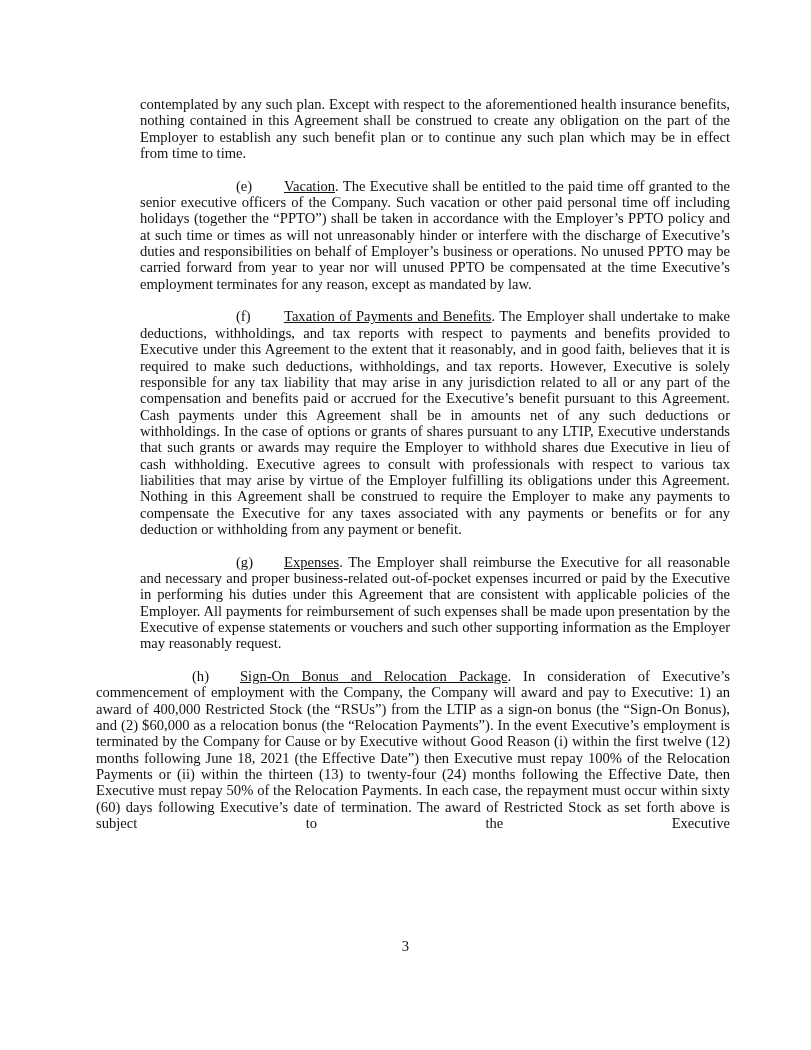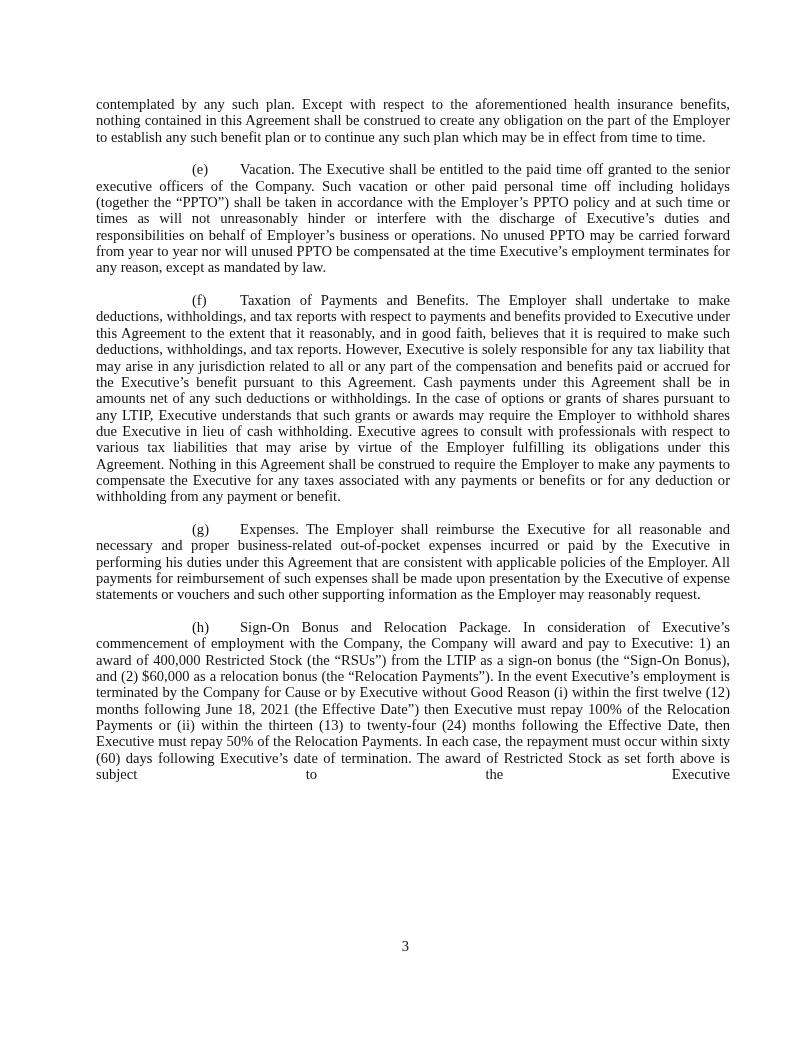--- a/index.html
+++ b/index.html
@@ -22,27 +22,29 @@
       font-size: 14.6px;
       line-height: 16.35px;
       color: #111111;
     }
     .para {
       margin: 0 0 16.35px 0;
       text-align: justify;
     }
     .para.lastline-left {
       text-align-last: left;
+      margin-left: 44px;
     }
     .sec-num {
       display: inline-block;
       margin-left: 96px;
       width: 48px;
     }
     .sec-title {
+      text-decoration: underline;
     }
     .page-number {
       position: absolute;
       left: 0;
       width: 811px;
       top: 938px;
       text-align: center;
       font-family: "Liberation Serif", "DejaVu Serif", serif;
       font-size: 14.6px;
       color: #111111;

